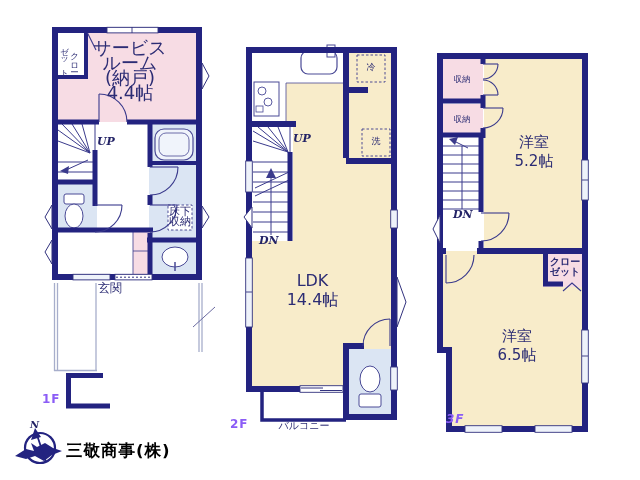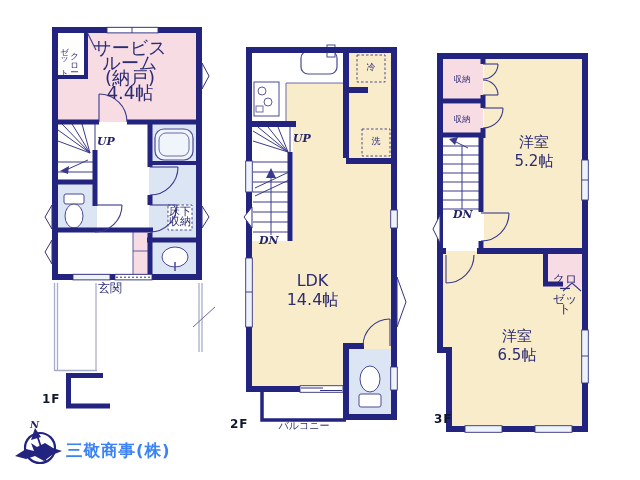--- a/index.html
+++ b/index.html
@@ -5,22 +5,22 @@
   html,body{margin:0;padding:0;background:#ffffff;}
   .stage{position:relative;width:640px;height:480px;background:#ffffff;overflow:hidden;
          font-family:"DejaVu Sans",sans-serif;}
   .stage svg{position:absolute;left:0;top:0;}
   .lbl{position:absolute;color:#2c2c74;white-space:pre-line;line-height:15px;
        font-size:12px;text-align:center;}
   .lbl.vert{writing-mode:vertical-rl;text-orientation:mixed;letter-spacing:1px;}
   .lbl.updn{font-family:"DejaVu Serif",serif;font-style:italic;font-weight:bold;
             font-size:11px;color:#232366;text-align:center;}
   .lbl.small{font-size:8.5px;line-height:10px;}
-  .lbl.floor{font-size:12px;font-weight:bold;color:#0f172a;letter-spacing:1px;}
-  .lbl.company{font-size:16.5px;color:#3b82f6;letter-spacing:1px;font-weight:bold;}
+  .lbl.floor{font-size:12px;font-weight:bold;color:#8b5cf6;letter-spacing:1px;}
+  .lbl.company{font-size:16.5px;color:#000000;letter-spacing:1px;font-weight:bold;}
 </style>
 </head>
 <body>
 
 <div class="stage">
 <svg width="640" height="480" viewBox="0 0 640 480">
 
   <g>
 
     <rect x="52" y="27" width="150" height="253" fill="#ffffff"></rect>
@@ -282,21 +282,21 @@
   <div class="lbl" style="left:270px;top:271px;width:85px;font-size:16px;line-height:19px;text-align:center;">LDK
 14.4帖</div>
   <div class="lbl" style="left:274px;top:418px;width:60px;font-size:10px;">バルコニー</div>
   <div class="lbl floor" style="left:230px;top:417px;">2F</div>
 
   <div class="lbl small" style="left:447px;top:74px;width:30px;">収納</div>
   <div class="lbl small" style="left:447px;top:114px;width:30px;">収納</div>
   <div class="lbl updn" style="left:453px;top:207px;">DN</div>
   <div class="lbl" style="left:495px;top:133px;width:78px;font-size:15px;line-height:19px;">洋室
 5.2帖</div>
-  <div class="lbl small" style="left:547px;top:274px;width:36px;font-size:12px;">クロー
+  <div class="lbl small" style="left:547px;top:257px;width:36px;font-size:10px;font-weight:bold;">クロー
 ゼット</div>
   <div class="lbl" style="left:478px;top:327px;width:78px;font-size:15px;line-height:19px;">洋室
 6.5帖</div>
-  <div class="lbl floor" style="left:434px;top:412px;">3F</div>
+  <div class="lbl floor" style="left:446px;top:412px;font-style:italic;">3F</div>
 
   <div class="lbl updn" style="left:30px;top:417px;font-size:10px;">N</div>
   <div class="lbl company" style="left:66px;top:443px;">三敬商事(株)</div>
 </div>
 
 </body></html>

